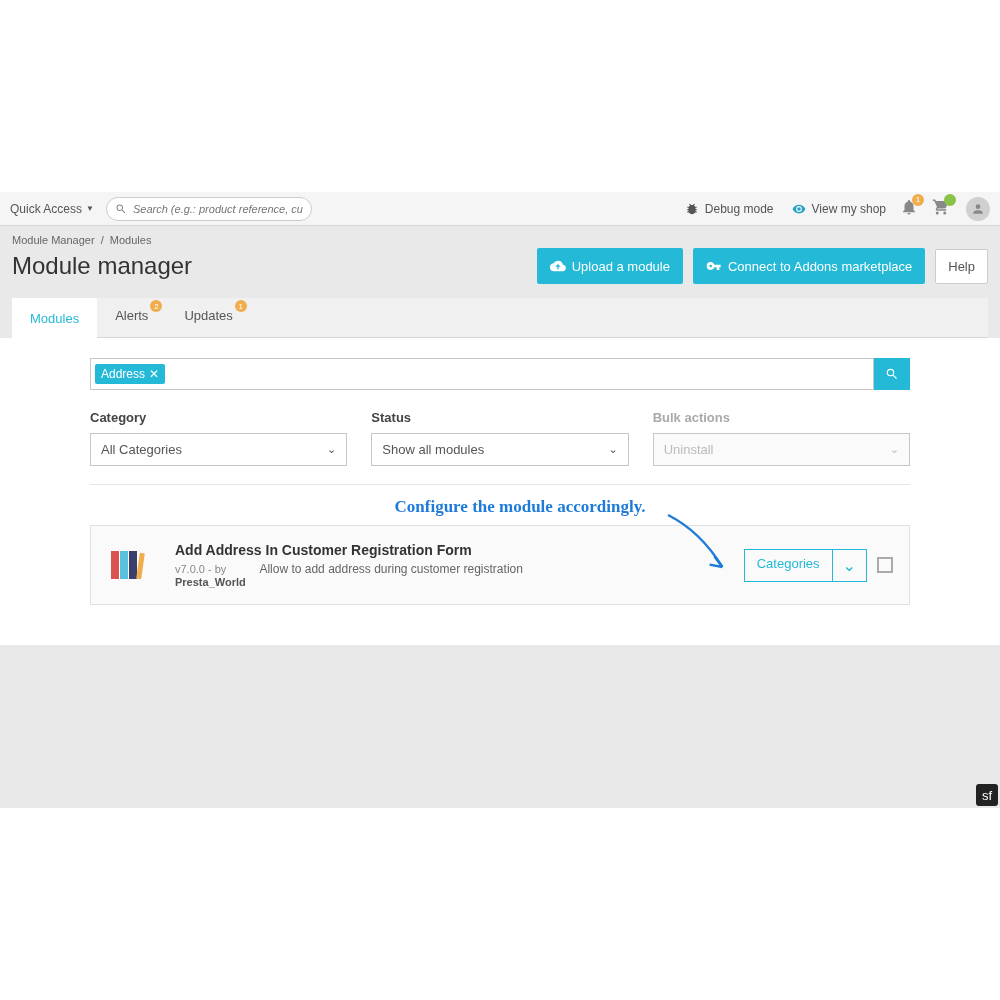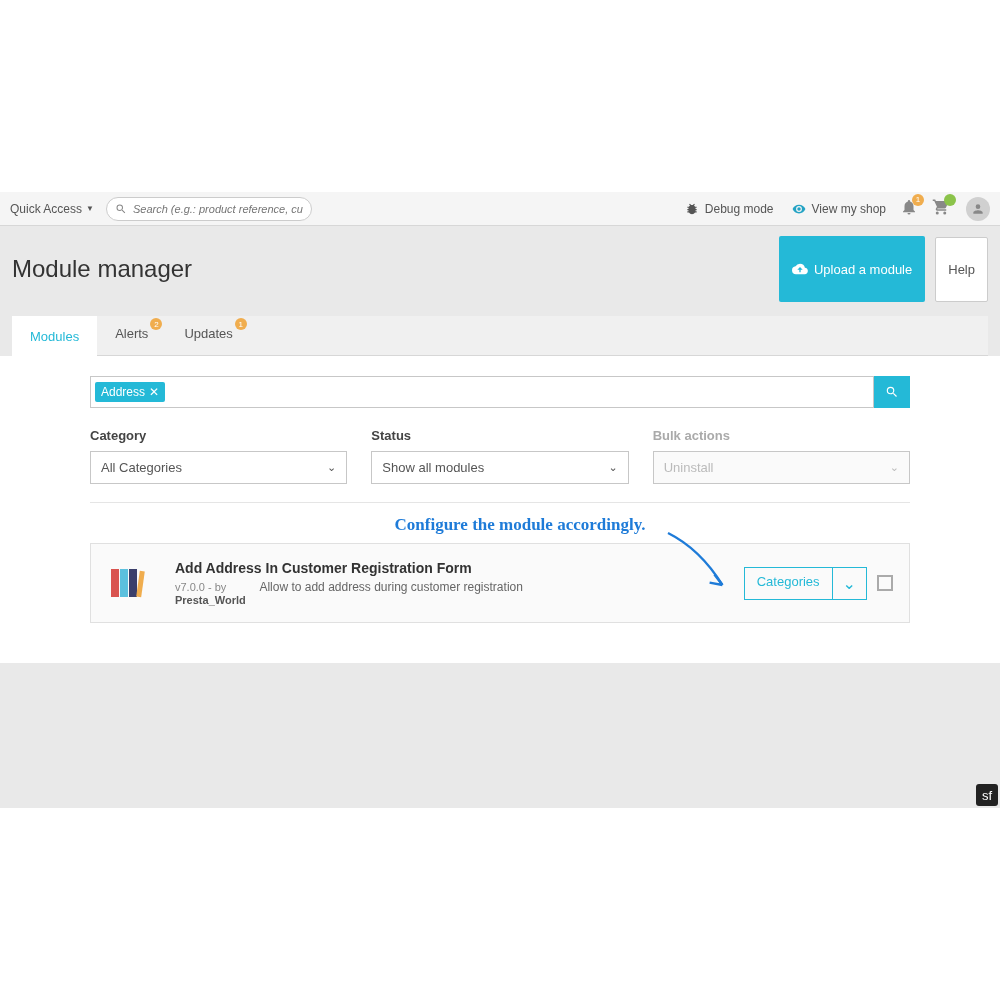--- a/index.html
+++ b/index.html
@@ -23,21 +23,21 @@
 .badge.green { background:#8bc34a; }
 .avatar { width:24px; height:24px; border-radius:50%; background:#d0d0d0; display:flex; align-items:center; justify-content:center; margin-left:16px; cursor:pointer; }
 .avatar svg { width:14px; height:14px; fill:#888; }
 
 .row2 { padding:8px 12px 0; }
 .breadcrumb { font-size:11px; color:#666; }
 .breadcrumb a { color:#666; text-decoration:none; }
 .titlebar { display:flex; align-items:center; margin-top:2px; }
 .pagetitle { font-size:24px; font-weight:400; color:#333; }
 .tbspacer { flex:1; }
-.btn { display:inline-flex; align-items:center; gap:6px; font-size:13px; padding:24px 12px; border-radius:2px; cursor:pointer; border:1px solid transparent; }
+.btn { display:inline-flex; align-items:center; gap:6px; font-size:13px; padding:9px 12px; border-radius:2px; cursor:pointer; border:1px solid transparent; }
 .btn.teal { background:#24b9d7; color:#fff; }
 .btn.teal svg { fill:#fff; width:16px; height:16px; }
 .btn.help { background:#fff; border-color:#ccc; color:#555; }
 .btn + .btn { margin-left:10px; }
 
 .tabs { display:flex; border-bottom:1px solid #d7d7d7; margin-top:14px; background:#f0f0f0; }
 .tab { padding:10px 18px; font-size:13px; color:#555; position:relative; cursor:pointer; }
 .tab.active { background:#fff; color:#24b9d7; border-top:3px solid transparent; margin-bottom:-1px; border-bottom:2px solid #fff; }
 .tab .tbadge { position:absolute; top:2px; right:4px; background:#f0ad4e; color:#fff; border-radius:50%; font-size:8px; width:12px; height:12px; display:flex; align-items:center; justify-content:center; }
 
@@ -119,29 +119,39 @@
       <span class="badge green"></span>
     </div>
     <div class="avatar">
       <svg viewBox="0 0 24 24">
           <path d="M12 12a4 4 0 10-4-4 4 4 0 004 4zm0 2c-2.67 0-8 1.34-8 4v2h16v-2c0-2.66-5.33-4-8-4z"></path>
         </svg>
     </div>
   </div>
 
   <div class="row2">
+    <div class="breadcrumb">
+      <a>Module Manager</a> &nbsp;/&nbsp;
+      <span>Modules</span>
+    </div>
     <div class="titlebar">
       <div class="pagetitle">Module manager</div>
       <div class="tbspacer"></div>
       <div class="btn teal">
         <svg viewBox="0 0 24 24">
             <path d="M19.35 10.04A7.49 7.49 0 0012 4a7.5 7.5 0 00-6.65 4.04A6 6 0 006 20h13a5 5 0 00.35-9.96zM13 13v4h-2v-4H8l4-4 4 4h-3z"></path>
           </svg>
         <span>Upload a module</span>
       </div>
+      <div class="btn teal">
+        <svg viewBox="0 0 24 24">
+            <path d="M12.65 10A5.99 5.99 0 001 12a6 6 0 0011.65 2H16v4h4v-4h2v-4H12.65zM7 14a2 2 0 112-2 2 2 0 01-2 2z"></path>
+          </svg>
+        <span>Connect to Addons marketplace</span>
+      </div>
       <div class="btn help">
         <span>Help</span>
       </div>
     </div>
 
     <div class="tabs">
       <div class="tab active">
         <span>Modules</span>
       </div>
       <div class="tab">

